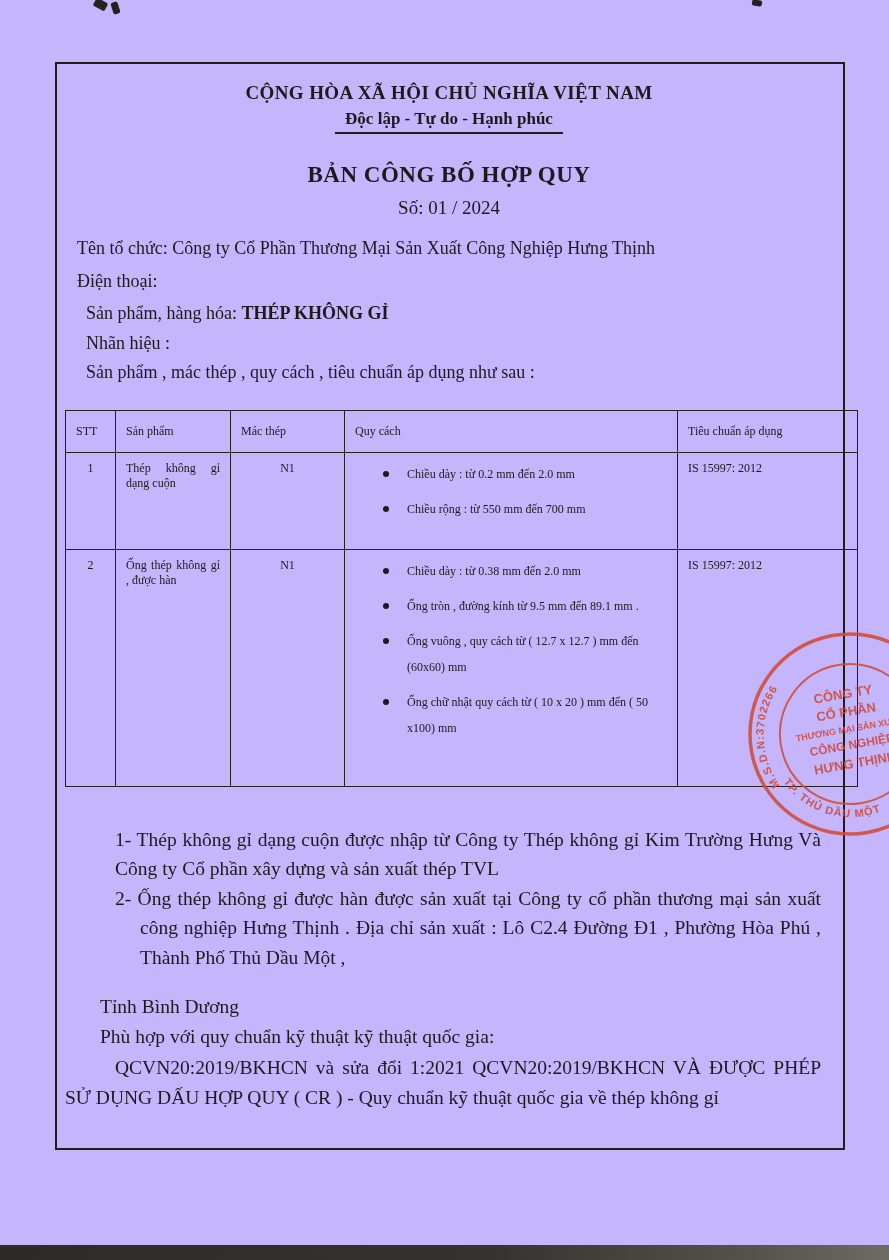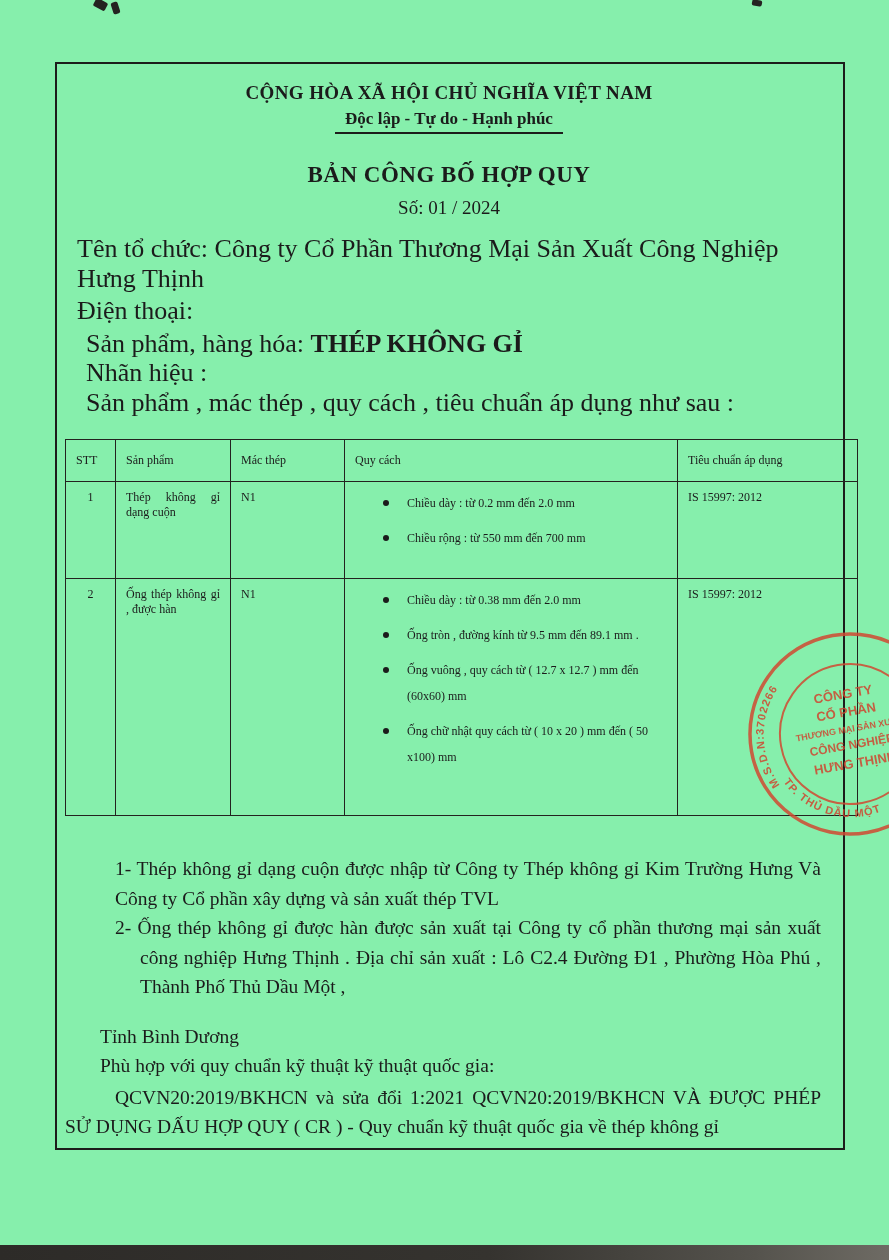--- a/index.html
+++ b/index.html
@@ -1,21 +1,21 @@
 <!DOCTYPE html>
 <html><head>
 <meta charset="utf-8">
 <style>
   * { margin:0; padding:0; box-sizing:border-box; }
   html,body { background:#e9e8e4; }
   .page {
     position:relative;
     width:889px; height:1260px;
     margin:0 auto;
-    background:#86efac;
+    background:#c4b5fd;
     overflow:hidden;
     font-family:"Liberation Serif","DejaVu Serif",serif;
     color:#1b1b1b;
   }
   .frame {
     position:absolute;
     left:55px; top:62px;
     width:790px; height:1088px;
     border:2px solid #1d1d1b;
     padding:18px 22px 0 20px;
@@ -39,21 +39,21 @@
     font-size:23px;
     font-weight:bold;
     letter-spacing:.5px;
     margin-top:28px;
   }
   .doc-number {
     text-align:center;
     font-size:19px;
     margin-top:9px;
   }
-  .info { margin-top:15px; font-size:26px; line-height:29.5px; }
+  .info { margin-top:15px; font-size:18px; line-height:29.5px; }
   .info p { margin:0; }
   .info .indent { padding-left:9px; }
   .info .sp { margin-top:3px; }
   .product-strong { font-weight:bold; }
 
   table.products {
     border-collapse:collapse;
     table-layout:fixed;
     width:773px;
     margin-left:-12px;
@@ -66,21 +66,21 @@
     font-weight:normal;
   }
   table.products th { height:42px; vertical-align:middle; text-align:left; padding:4px 10px; }
   th.c-stt, td.c-stt { width:50px; text-align:center; }
   th.c-sp,  td.c-sp  { width:115px; }
   th.c-mt,  td.c-mt  { width:114px; }
   th.c-qc,  td.c-qc  { width:333px; }
   th.c-tc,  td.c-tc  { width:180px; }
   td { padding:8px 10px; }
   td.c-sp { text-align:justify; padding:8px 10px; }
-  td.c-mt { text-align:left; }
+  td.c-mt { text-align:center; }
   tr.row-1 { height:97px; }
   tr.row-2 { height:237px; }
   td.c-qc ul { list-style:none; margin-left:26px; margin-right:0; }
   td.c-qc li {
     position:relative;
     padding-left:26px;
     margin-bottom:9px;
     line-height:26px;
   }
   td.c-qc li::before {

